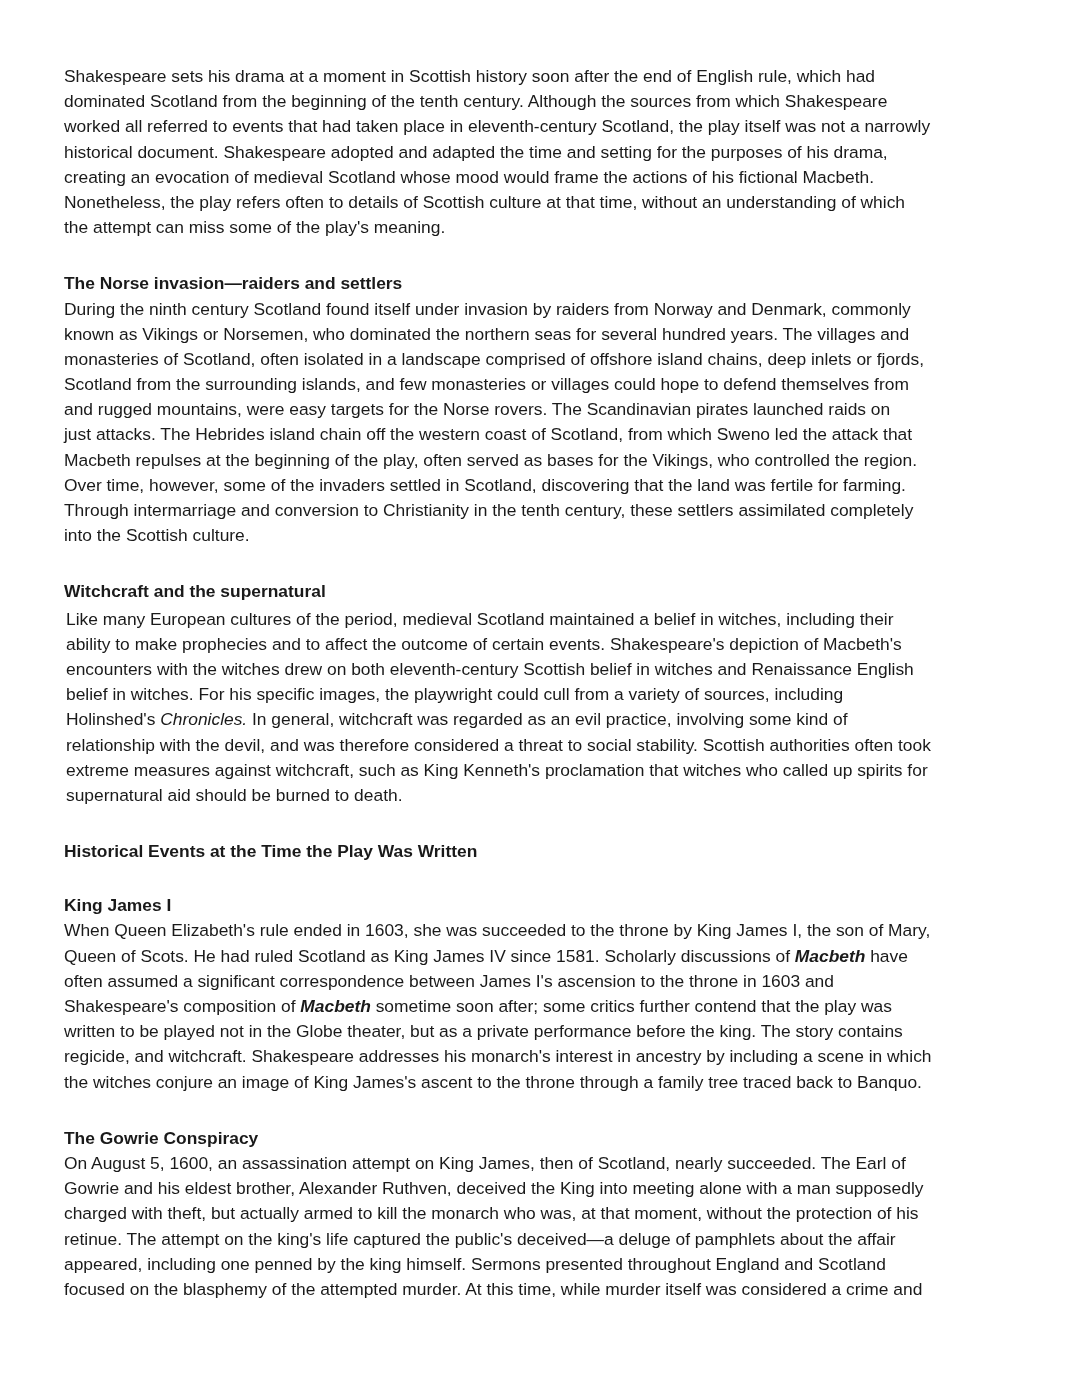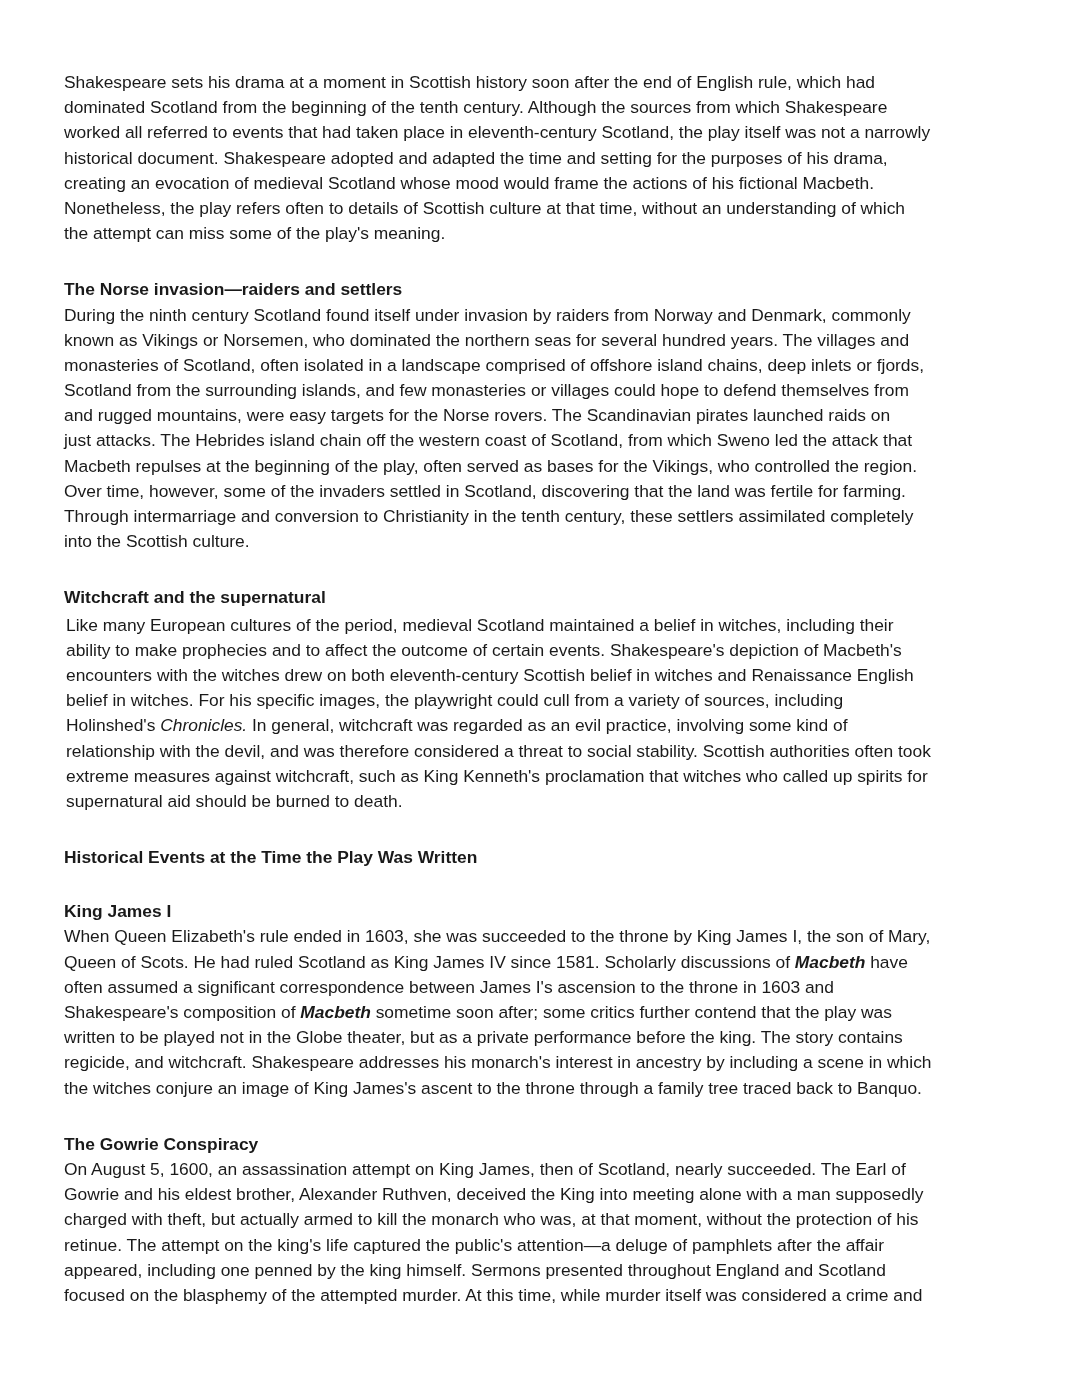--- a/index.html
+++ b/index.html
@@ -11,21 +11,21 @@
       width: 1080px;
       height: 1397px;
       position: relative;
       overflow: hidden;
       font-family: "Liberation Sans", sans-serif;
       color: #1a1a1a;
     }
     .page {
       position: absolute;
       left: 64px;
-      top: 70px;
+      top: 64px;
       width: 940px;
     }
     .section {
       margin: 0 0 31px 0;
     }
     .line {
       display: block;
       font-size: 17.4px;
       line-height: 25.2px;
       height: 25.2px;
@@ -110,19 +110,19 @@
       <span class="line">the witches conjure an image of King James's ascent to the throne through a family tree traced back to Banquo.</span>
     </p>
   </div>
 
   <div class="section">
     <span class="line heading">The Gowrie Conspiracy</span>
     <p style="margin:0">
       <span class="line">On August 5, 1600, an assassination attempt on King James, then of Scotland, nearly succeeded. The Earl of</span>
       <span class="line">Gowrie and his eldest brother, Alexander Ruthven, deceived the King into meeting alone with a man supposedly</span>
       <span class="line">charged with theft, but actually armed to kill the monarch who was, at that moment, without the protection of his</span>
-      <span class="line">retinue. The attempt on the king's life captured the public's attention—a deluge of pamphlets after the affair</span>
+      <span class="line">retinue. The attempt on the king's life captured the public's deceived—a deluge of pamphlets about the affair</span>
       <span class="line">appeared, including one penned by the king himself. Sermons presented throughout England and Scotland</span>
       <span class="line">focused on the blasphemy of the attempted murder. At this time, while murder itself was considered a crime and</span>
     </p>
   </div>
 
 </div>
 
 </body></html>

